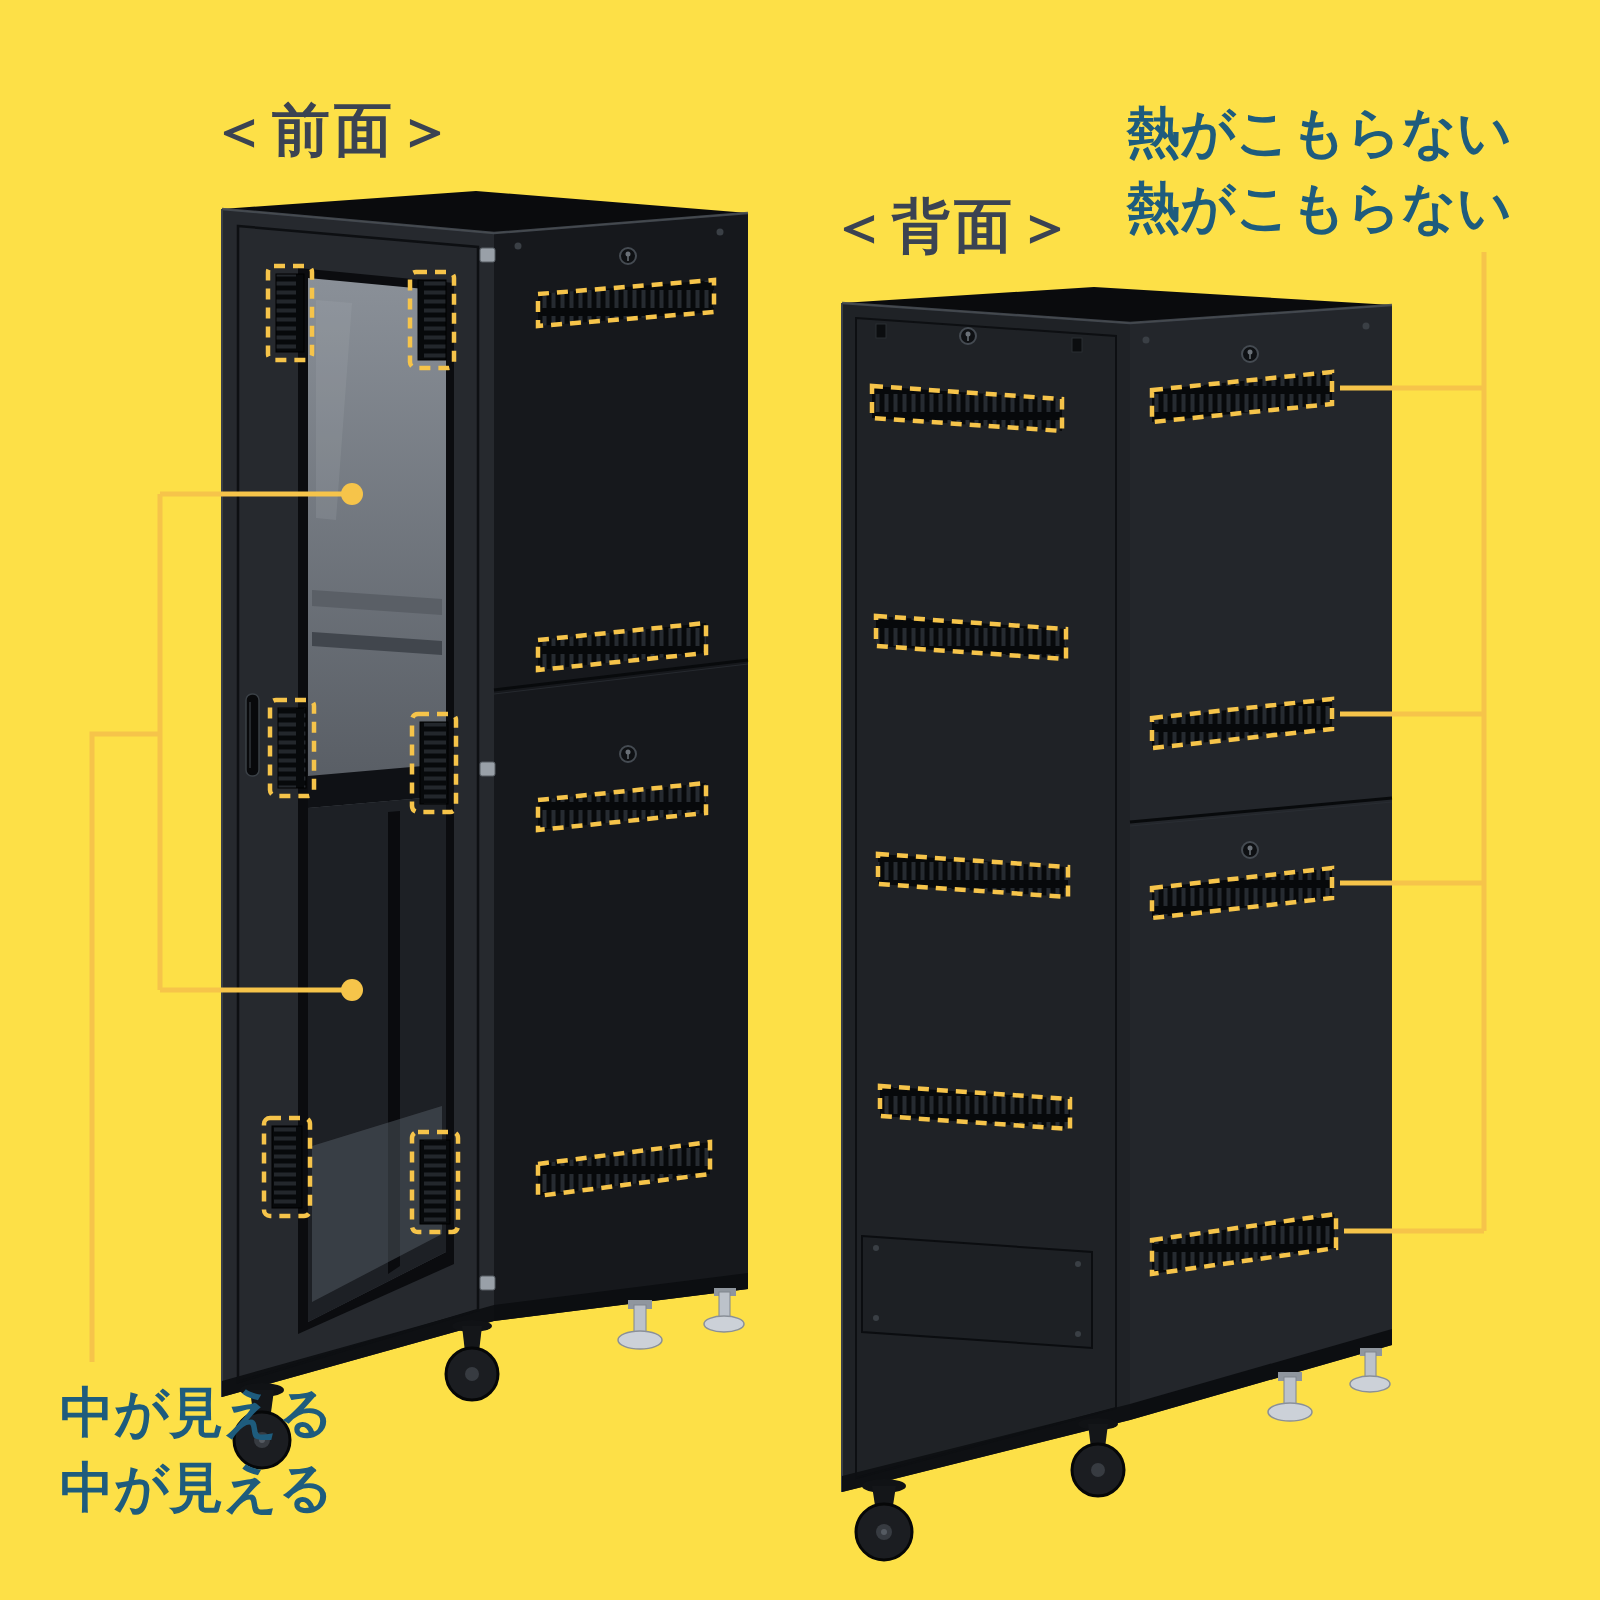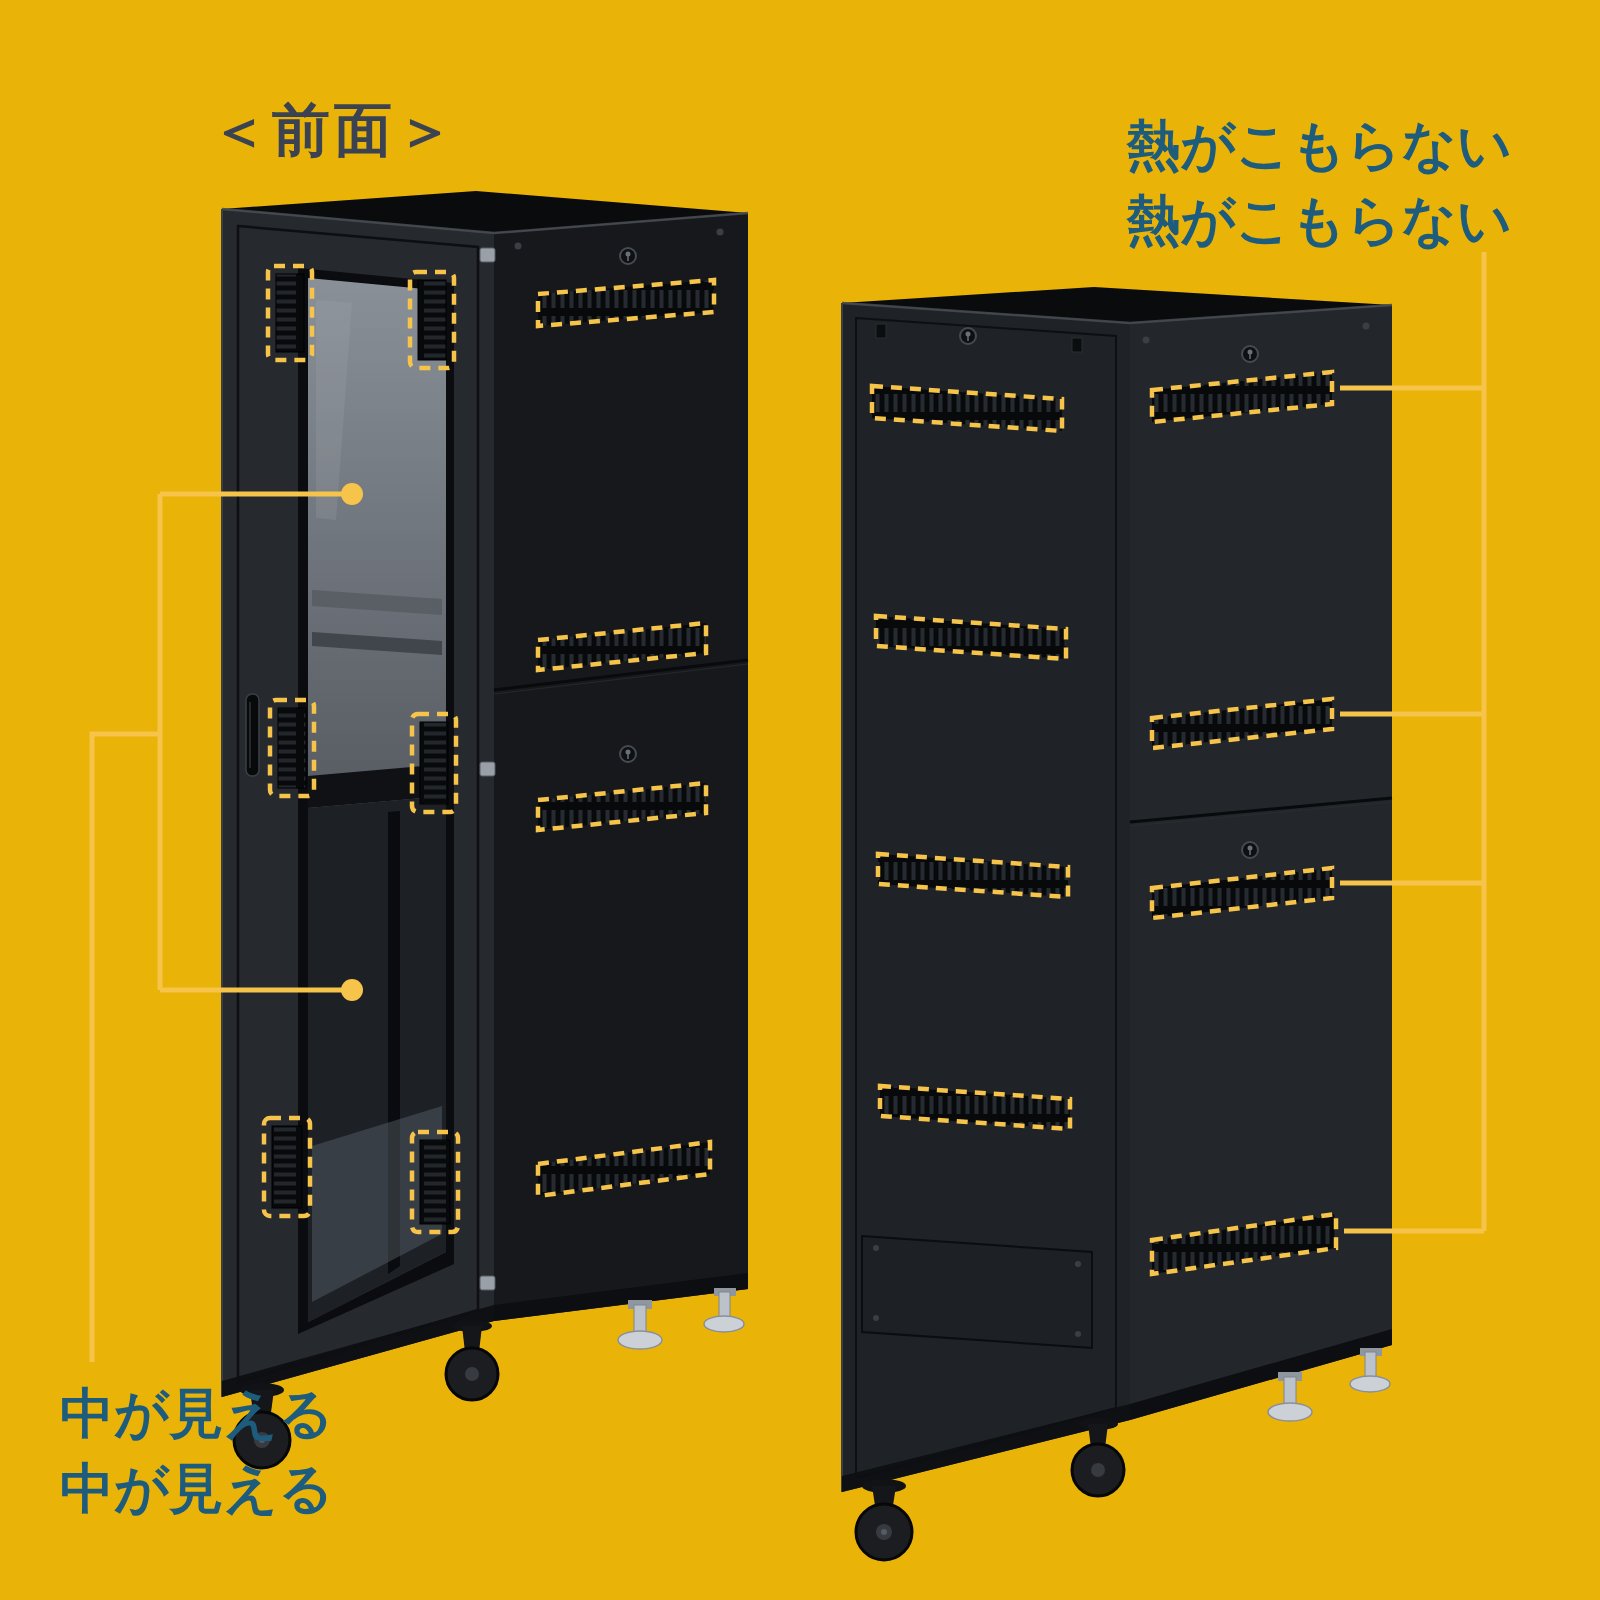--- a/index.html
+++ b/index.html
@@ -1,32 +1,32 @@
 <!DOCTYPE html>
 <html><head>
 <meta charset="utf-8">
 <style>
   html,body{margin:0;padding:0;background:#EEF1F6;}
   .canvas{
     position:relative;width:1600px;height:1600px;overflow:hidden;
-    background:#eab308;
-    font-family:Liberation Sans, sans-serif;
+    background:#fde047;
+    font-family:Liberation Serif, serif;
   }
   .canvas svg{position:absolute;left:0;top:0;}
   .view-label{
     position:absolute;font-size:58px;font-weight:600;color:#3B4352;
     letter-spacing:4px;white-space:nowrap;
   }
   .view-label.front{left:210px;top:92px;}
   .view-label.back{left:830px;top:188px;}
   .feature-label{
     position:absolute;font-size:54px;font-weight:800;color:#1E5C7D;
     line-height:1.38;white-space:nowrap;
   }
-  .feature-label.heat{right:88px;top:108px;text-align:left;}
+  .feature-label.heat{right:88px;top:96px;text-align:left;}
   .feature-label.acrylic{left:60px;top:1376px;text-align:center;}
 </style>
 </head>
 <body>
 
 <div class="canvas">
 
   <svg width="1600" height="1600" viewBox="0 0 1600 1600">
     <defs>
       <linearGradient id="winGrad" x1="0" y1="0" x2="0" y2="1">
@@ -224,20 +224,21 @@
 
     <g fill="none" stroke="#F6C44A" stroke-width="5">
       <path d="M1484 252 V1231 M1484 388 H1340 M1484 714 H1340 M1484 883 H1340 M1484 1231 H1344"></path>
       <path d="M92 1362 V734 H160 M160 494 V990 M160 494 H342 M160 990 H342"></path>
     </g>
     <circle cx="352" cy="494" r="11" fill="#F6C44A"></circle>
     <circle cx="352" cy="990" r="11" fill="#F6C44A"></circle>
   </svg>
 
   <div class="view-label front">＜前面＞</div>
+  <div class="view-label back">＜背面＞</div>
 
   <div class="feature-label heat">
     <div>熱がこもらない</div>
     <div>熱がこもらない</div>
   </div>
 
   <div class="feature-label acrylic">
     <div>中が見える</div>
     <div>中が見える</div>
   </div>

